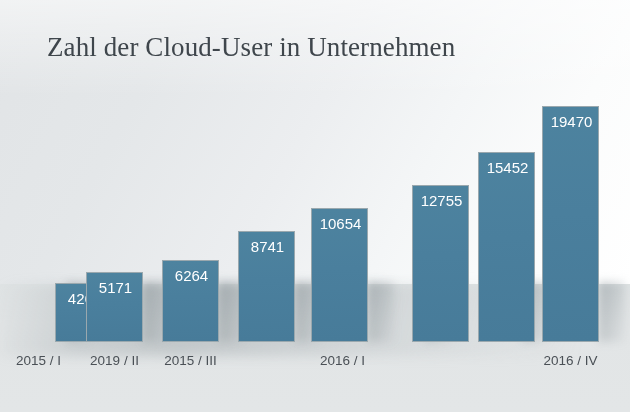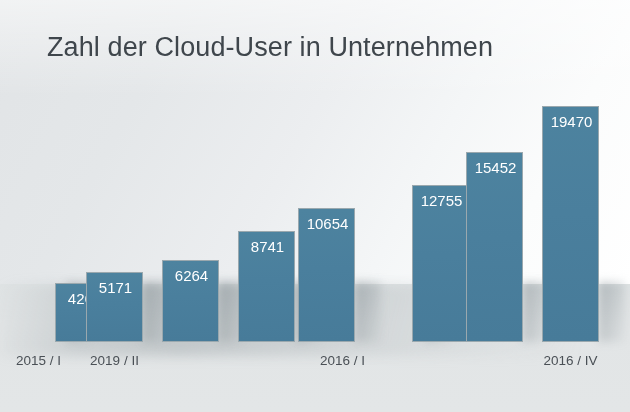--- a/index.html
+++ b/index.html
@@ -67,20 +67,21 @@
   
   .chart-title {
     position: absolute;
     left: 47px;
     top: 30px;
     font-size: 27px;
     line-height: 34px;
     color: #3f464c;
     letter-spacing: 0.1px;
     white-space: nowrap;
+    font-family: Liberation Serif, serif;
   }
 
   
   .plot {
     position: absolute;
     left: 0;
     top: 0;
     width: 630px;
     height: 412px;
   }
@@ -154,42 +155,43 @@
           <div class="bar-value">5171</div>
         </div>
       </div>
       <div class="cat-label" style="left: 69.5px;">2019 / II</div>
       <div class="bar-slot" style="left: 162px;">
         <div class="bar-shadow" style="height: 60px;"></div>
         <div class="bar" style="height: 82px;">
           <div class="bar-value">6264</div>
         </div>
       </div>
+      <div class="cat-label" style="left: 145.5px;">2015 / III</div>
       <div class="bar-slot" style="left: 238px;">
         <div class="bar-shadow" style="height: 60px;"></div>
         <div class="bar" style="height: 111px;">
           <div class="bar-value">8741</div>
         </div>
       </div>
-      <div class="bar-slot" style="left: 298px;">
+      <div class="bar-slot" style="left: 311px;">
         <div class="bar-shadow" style="height: 60px;"></div>
         <div class="bar" style="height: 134px;">
           <div class="bar-value">10654</div>
         </div>
       </div>
       <div class="cat-label" style="left: 297.5px;">2016 / I</div>
       <div class="bar-slot" style="left: 368px; padding-left: 44px;">
         <div class="bar-shadow" style="height: 60px;"></div>
         <div class="bar" style="height: 157px;">
           <div class="bar-value">12755</div>
         </div>
       </div>
       <div class="bar-slot" style="left: 466px;">
         <div class="bar-shadow" style="height: 60px;"></div>
-        <div class="bar" style="height: 190px;">
+        <div class="bar" style="height: 190px; margin-left: 12px;">
           <div class="bar-value">15452</div>
         </div>
       </div>
       <div class="bar-slot" style="left: 542px;">
         <div class="bar-shadow" style="height: 60px;"></div>
         <div class="bar" style="height: 236px;">
           <div class="bar-value">19470</div>
         </div>
       </div>
       <div class="cat-label" style="left: 525.5px;">2016 / IV</div>

